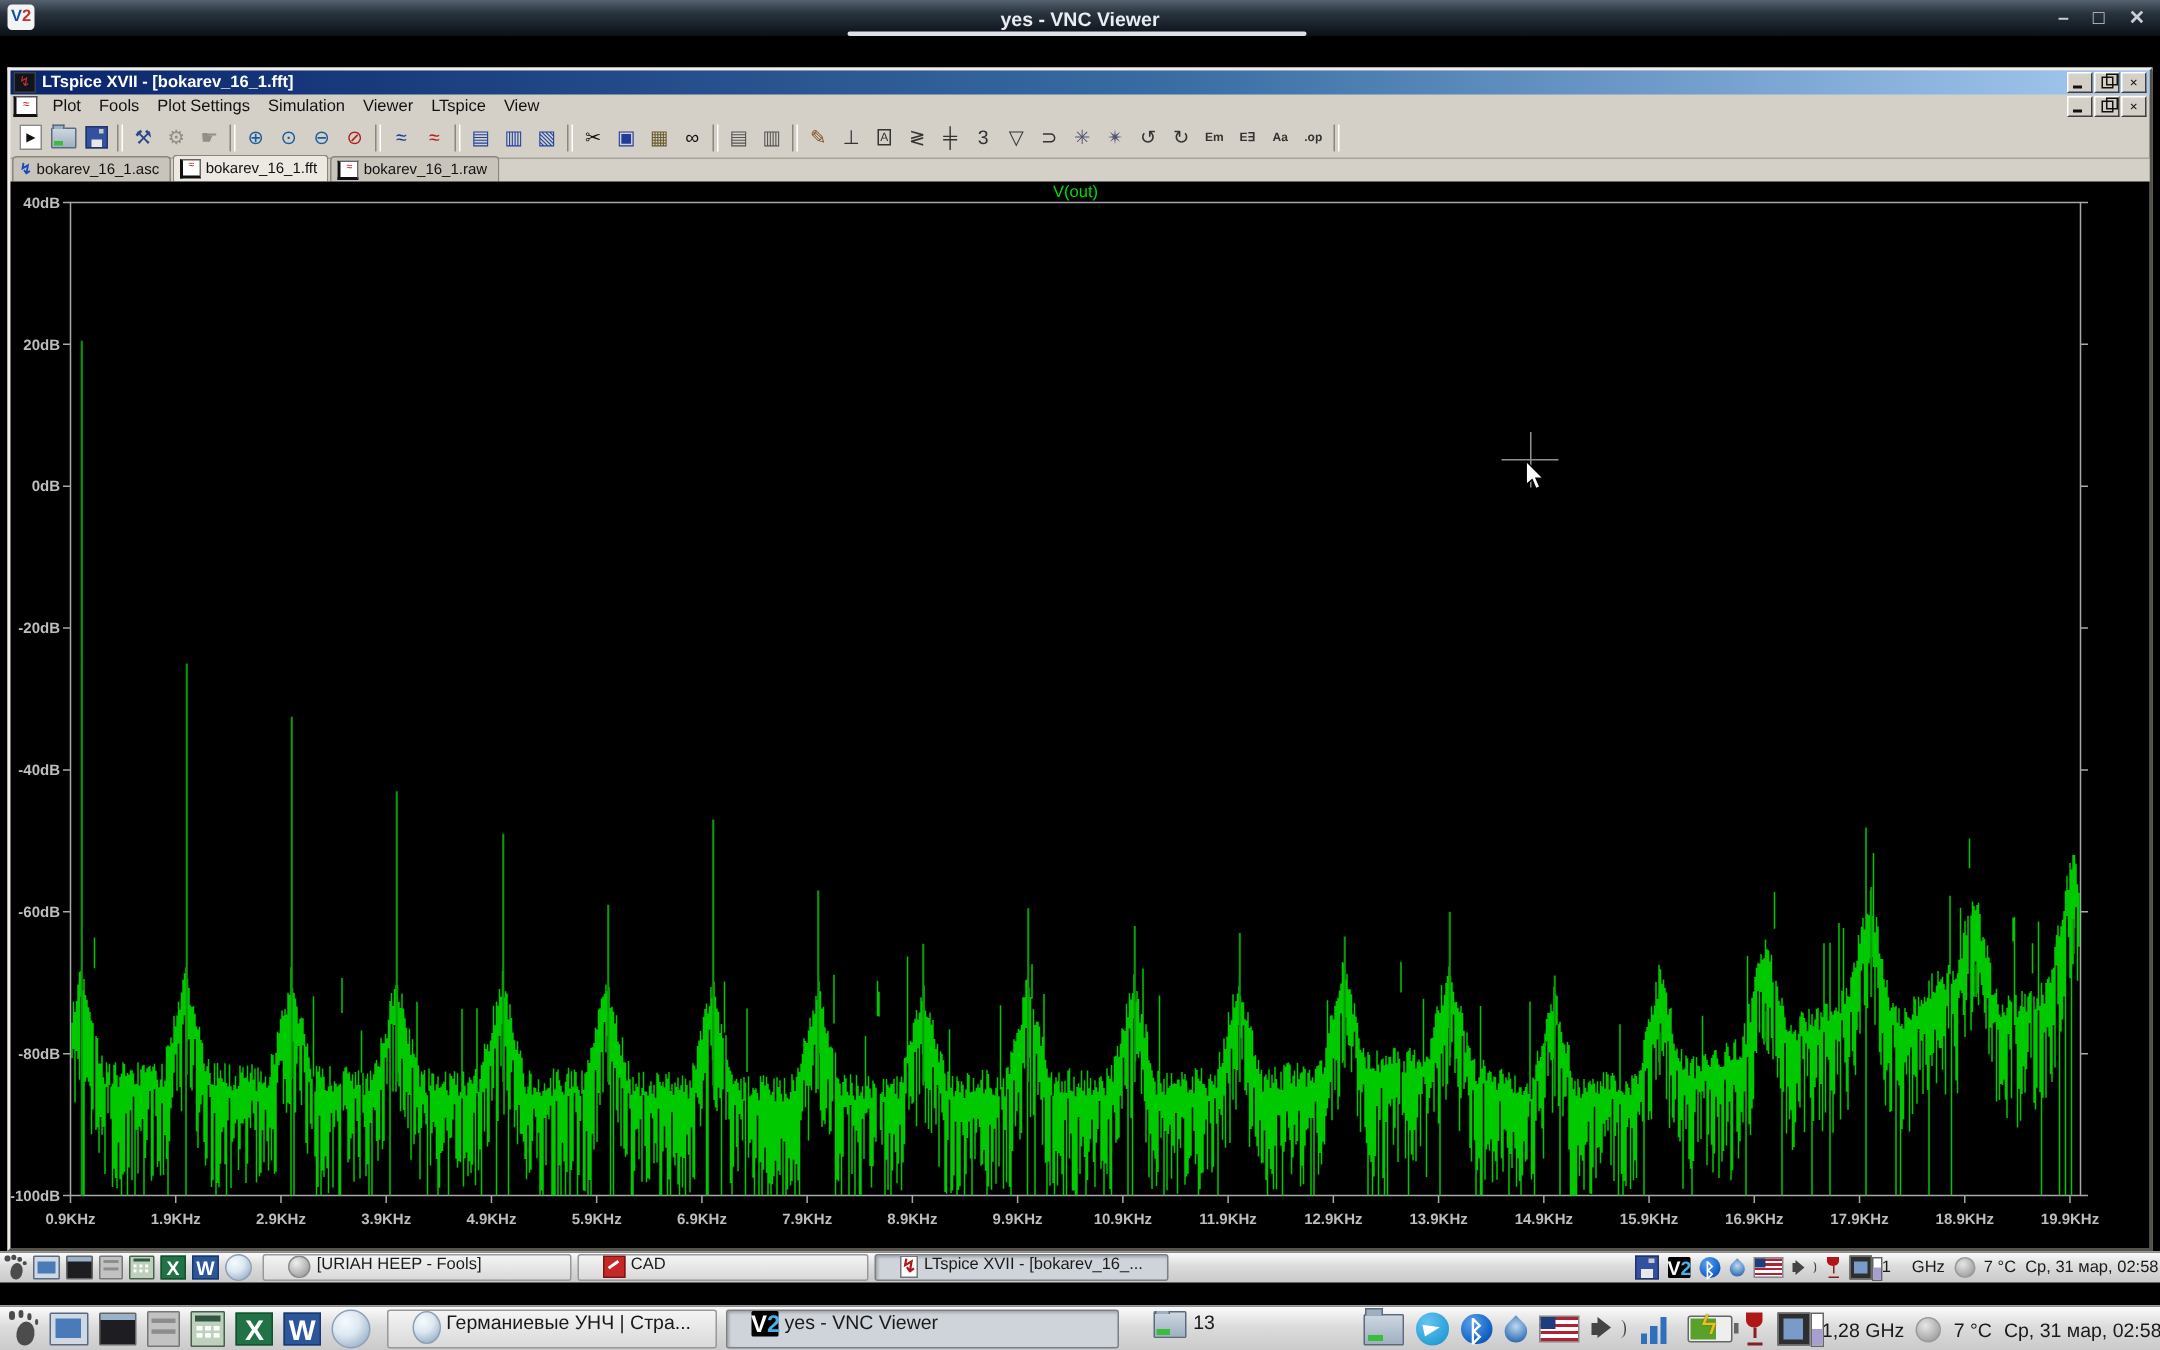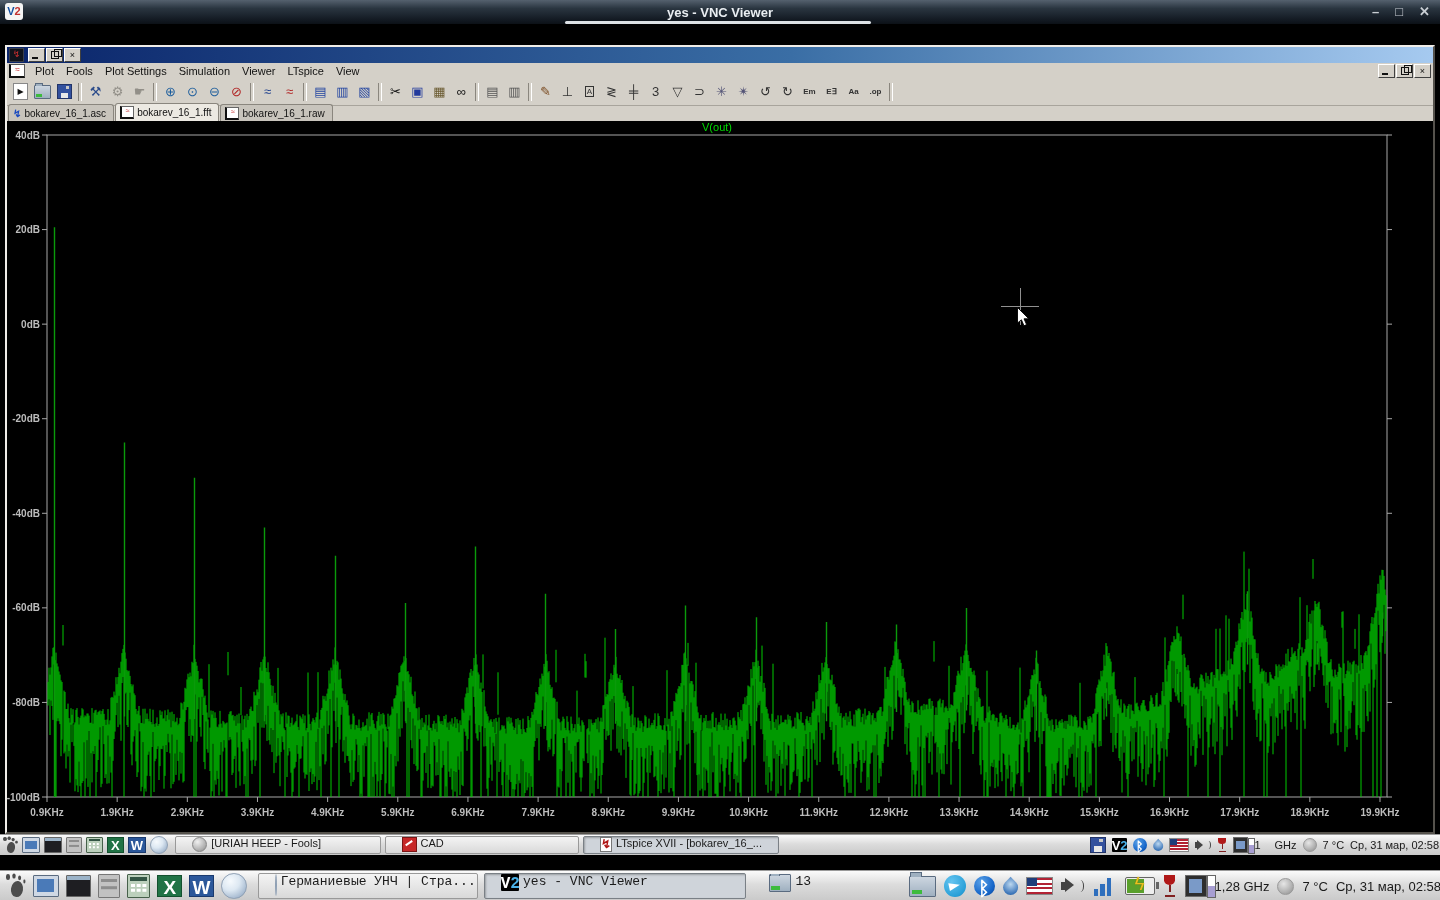--- a/index.html
+++ b/index.html
@@ -162,20 +162,21 @@
       <span>–</span>
       <span>□</span>
       <span>✕</span>
     </div>
   </div>
   <div class="vnc-tab-underline"></div>
 
   <div class="ltwin">
     <div class="lt-titlebar">
       <div class="lt-title-icon">↯</div>
+      <div class="lt-title">LTspice XVII - [bokarev_16_1.fft]</div>
       <div class="winbtns">
         <span class="wbtn">
             <i class="minbar"></i>
           </span>
         <span class="wbtn">
             <i class="rest"></i>
           </span>
         <span class="wbtn">×</span>
       </div>
     </div>
@@ -402,21 +403,21 @@
     <span class="icon i-foot" style="font-size:20px;"></span>
     <span class="ql" id="host-ql">
         <span class="icon i-fileman" style="font-size: 19px;"></span>
         <span class="icon i-terminal" style="font-size: 19px;"></span>
         <span class="icon i-cabinet" style="font-size: 19px;"></span>
         <span class="icon i-calc" style="font-size: 19px;"></span>
         <span class="icon i-excel" style="font-size: 19px;">X</span>
         <span class="icon i-word" style="font-size: 19px;">W</span>
         <span class="icon i-globe" style="font-size: 19px;"></span>
       </span>
-    <span id="host-tasks" style="display:flex;align-items:center;font-family:Liberation Mono, monospace;">
+    <span id="host-tasks" style="display:flex;align-items:center;">
         <span class="task-btn" style="width: 186px;">
           <span class="icon i-globe" style="font-size: 16px;"></span>
           <span>Германиевые УНЧ | Стра...</span>
         </span>
         <span class="task-btn active" style="width: 228px;">
           <span class="icon i-vnc" style="font-size: 16px;">V<i>2</i></span>
           <span>yes - VNC Viewer</span>
         </span>
         <span class="task-btn flat" style="width: 70px;">
           <span class="icon i-folder-transfer" style="font-size: 16px;"></span>

